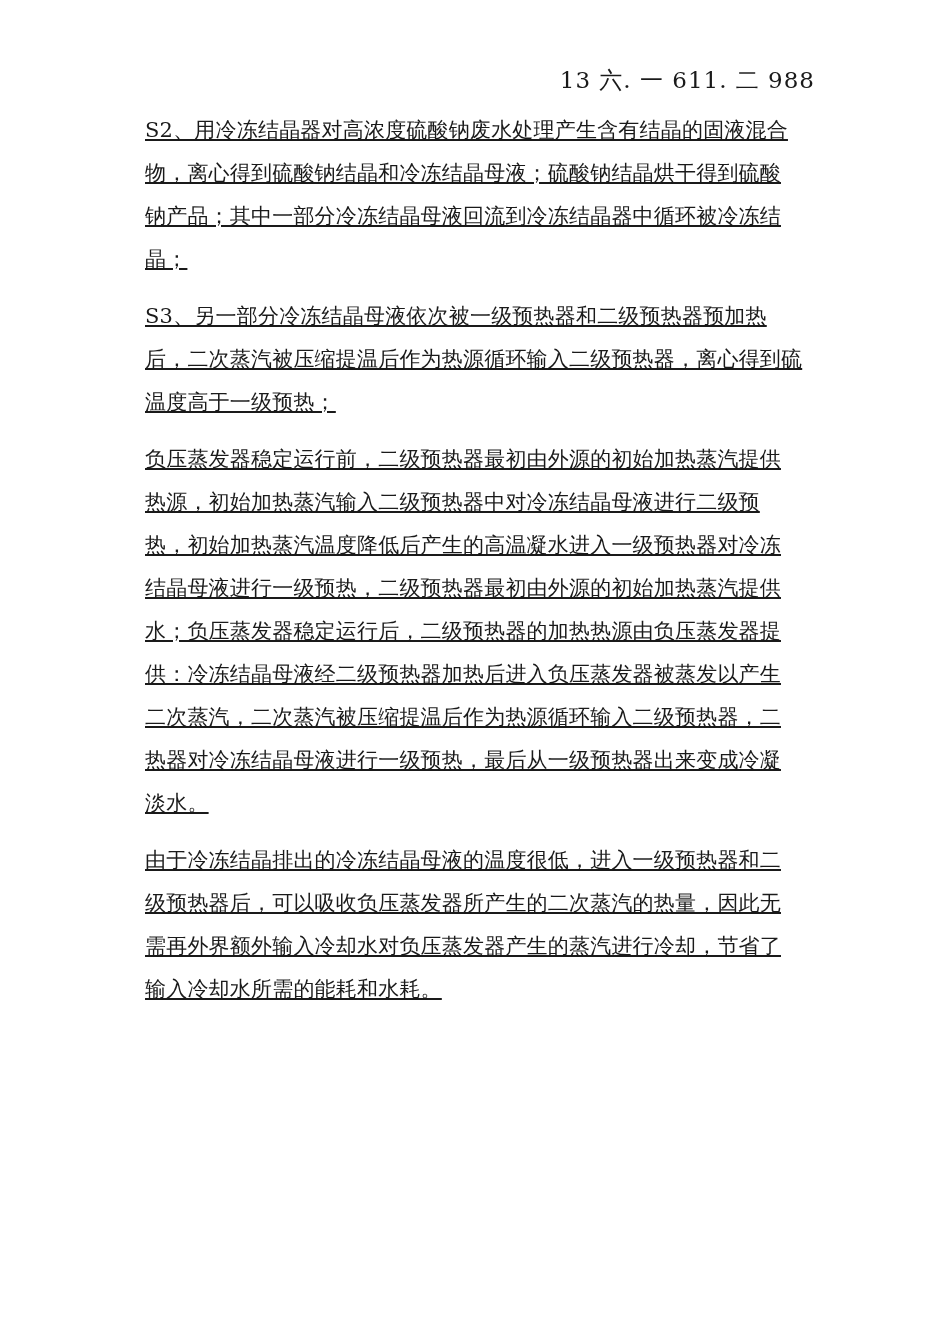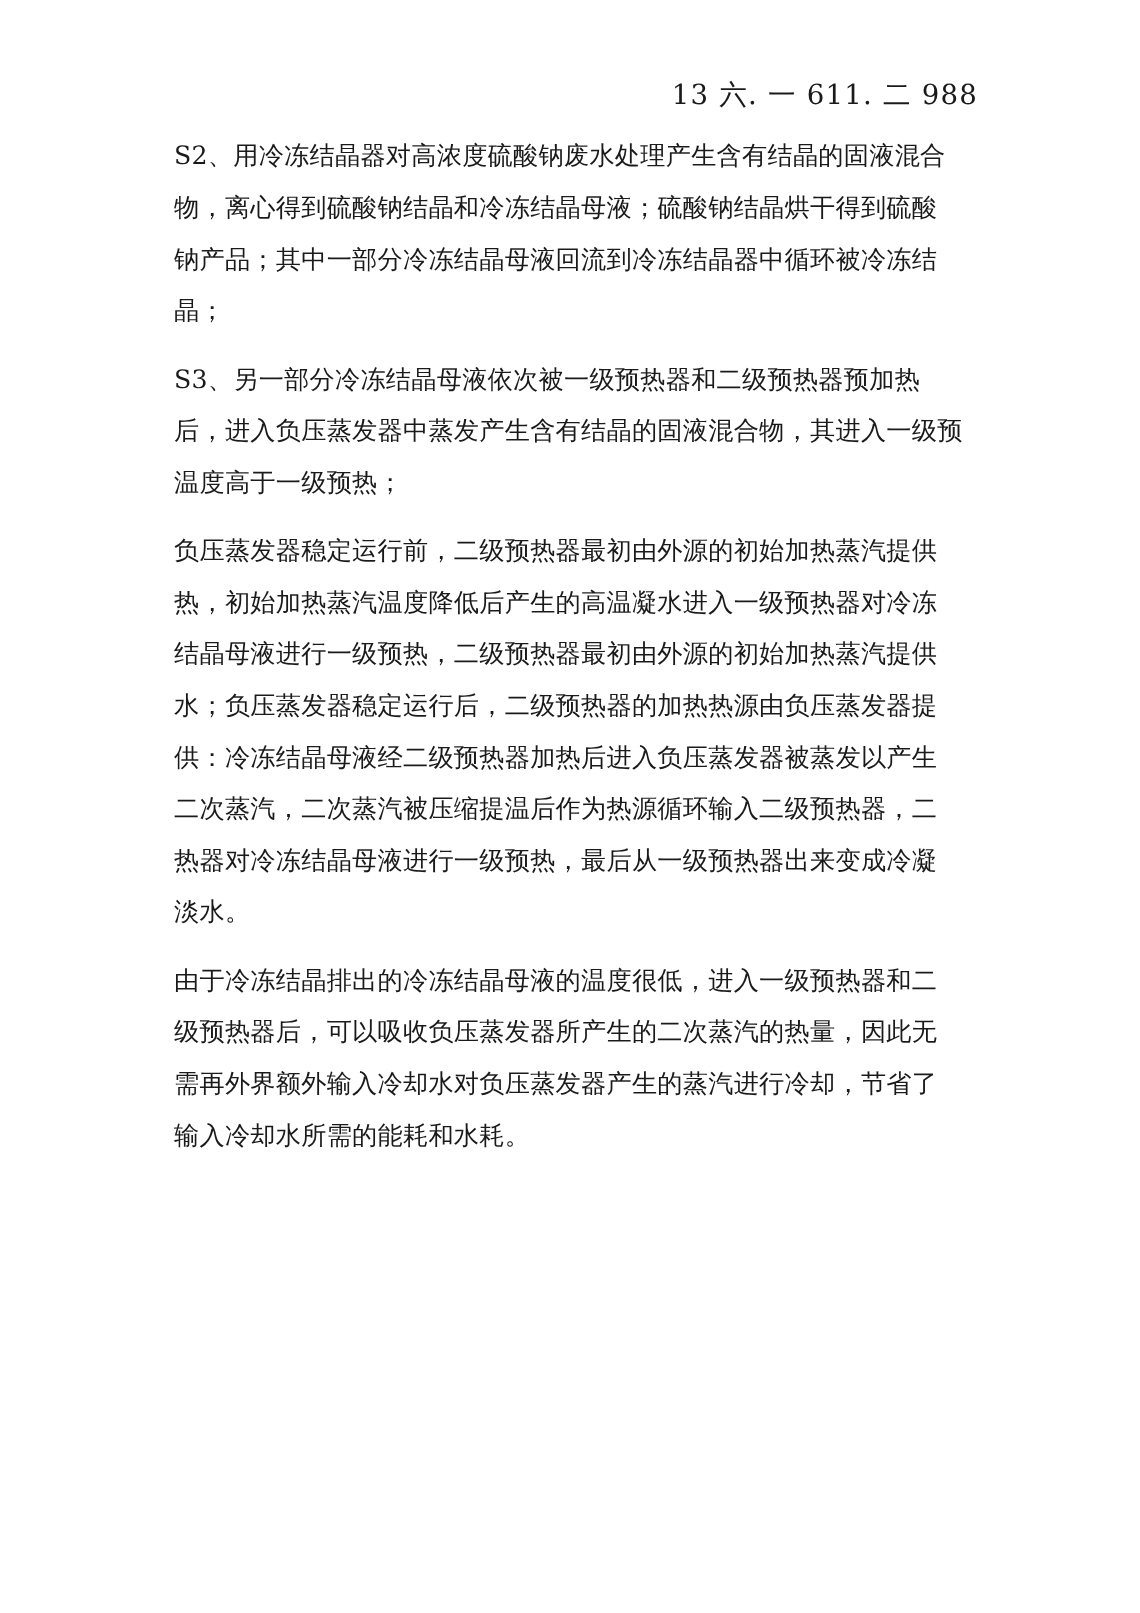--- a/index.html
+++ b/index.html
@@ -1,43 +1,44 @@
 <!DOCTYPE html>
 <html><head>
 <meta charset="utf-8">
 <style>
   html, body { margin: 0; padding: 0; background: #ffffff; }
   body { width: 950px; height: 1344px; position: relative; overflow: hidden;
          font-family: "DejaVu Serif", "Liberation Serif", serif; color: #1a1a1a; }
   .page { position: absolute; left: 145px; top: 62px; width: 670px; }
   .heading { font-size: 23px; line-height: 36px; height: 36px; margin-bottom: 11px; letter-spacing: 1px; text-align: right; }
-  .para { margin-bottom: 14px; }
+  .para { margin-bottom: 14px; text-decoration: underline; }
   .line { font-size: 21px; line-height: 43px; height: 43px; white-space: nowrap; letter-spacing: 0.2px; }
 </style>
 </head>
 <body>
 
 <div class="page">
   <div class="heading">13 六. 一 611. 二 988</div>
 
   <div class="para">
     <div class="line">S2、用冷冻结晶器对高浓度硫酸钠废水处理产生含有结晶的固液混合</div>
     <div class="line">物，离心得到硫酸钠结晶和冷冻结晶母液；硫酸钠结晶烘干得到硫酸</div>
     <div class="line">钠产品；其中一部分冷冻结晶母液回流到冷冻结晶器中循环被冷冻结</div>
     <div class="line">晶；</div>
   </div>
 
   <div class="para">
     <div class="line">S3、另一部分冷冻结晶母液依次被一级预热器和二级预热器预加热</div>
-    <div class="line">后，进入负压蒸发器中蒸发产生含有结晶的固液混合物，其进入一级预</div>
+    <div class="line">后，二次蒸汽被压缩提温后作为热源循环输入二级预热器，离心得到硫</div>
     <div class="line">温度高于一级预热；</div>
   </div>
 
   <div class="para">
     <div class="line">负压蒸发器稳定运行前，二级预热器最初由外源的初始加热蒸汽提供</div>
+    <div class="line">热源，初始加热蒸汽输入二级预热器中对冷冻结晶母液进行二级预</div>
     <div class="line">热，初始加热蒸汽温度降低后产生的高温凝水进入一级预热器对冷冻</div>
     <div class="line">结晶母液进行一级预热，二级预热器最初由外源的初始加热蒸汽提供</div>
     <div class="line">水；负压蒸发器稳定运行后，二级预热器的加热热源由负压蒸发器提</div>
     <div class="line">供：冷冻结晶母液经二级预热器加热后进入负压蒸发器被蒸发以产生</div>
     <div class="line">二次蒸汽，二次蒸汽被压缩提温后作为热源循环输入二级预热器，二</div>
     <div class="line">热器对冷冻结晶母液进行一级预热，最后从一级预热器出来变成冷凝</div>
     <div class="line">淡水。</div>
   </div>
 
   <div class="para">

